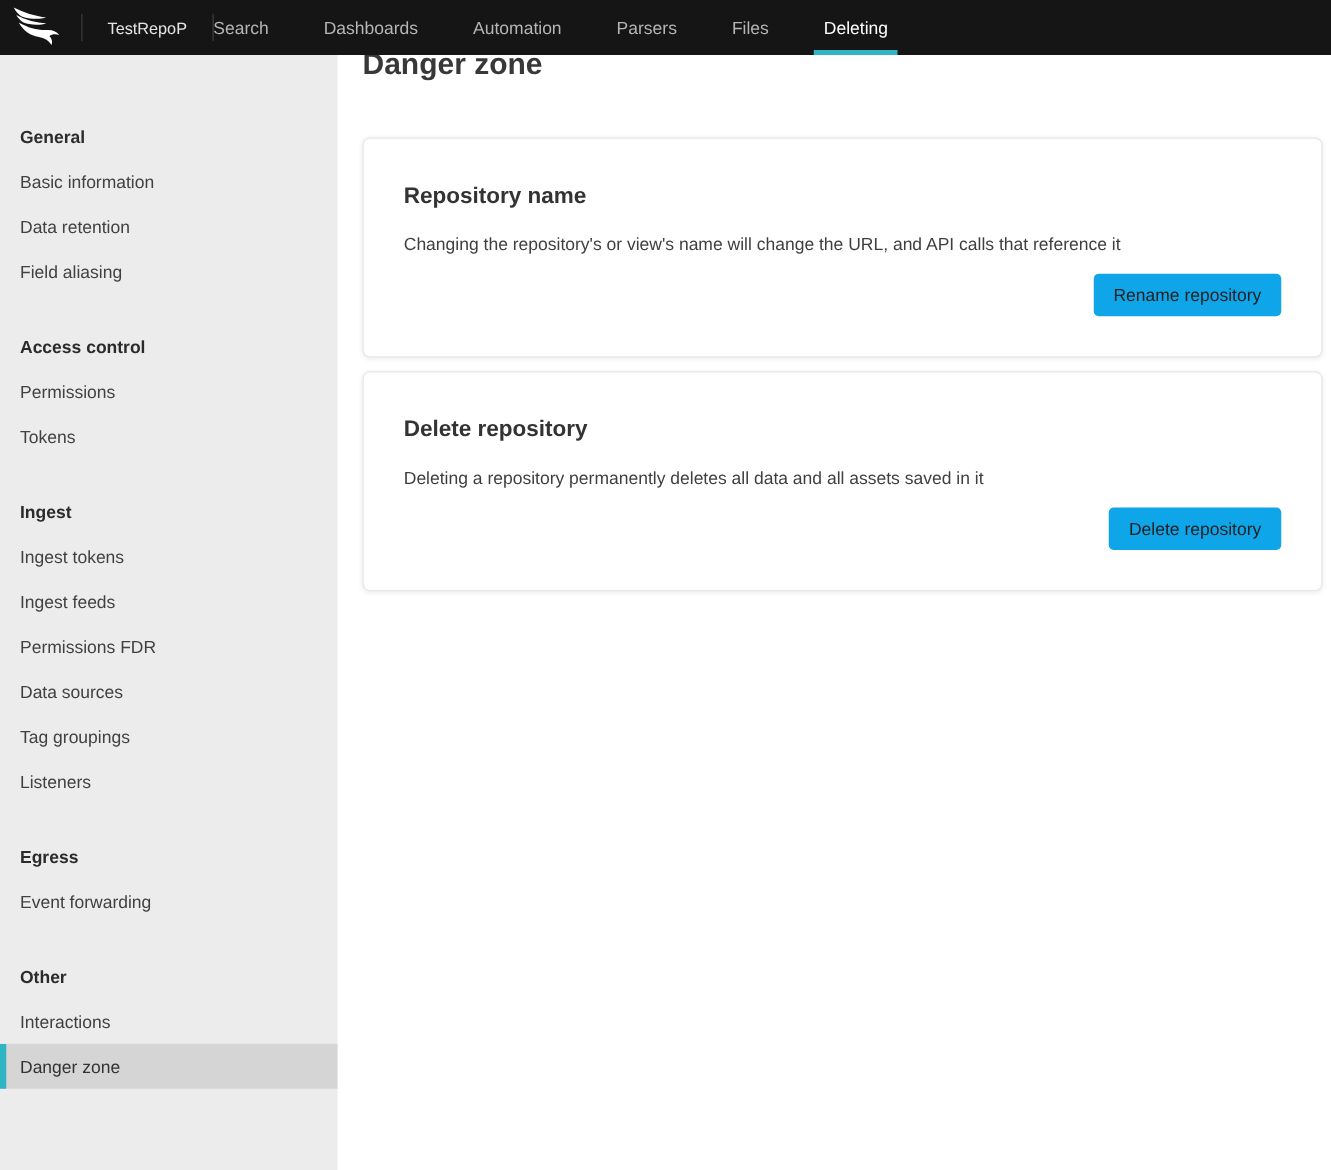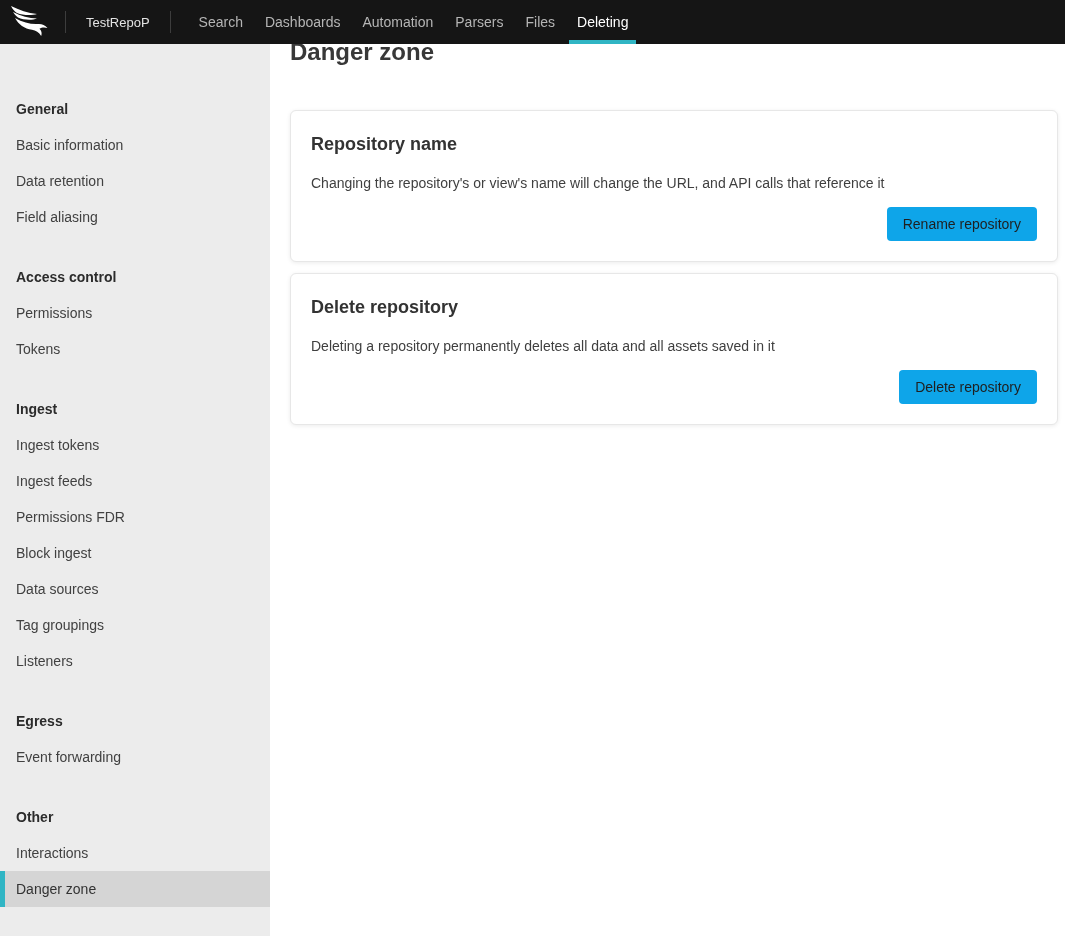--- a/index.html
+++ b/index.html
@@ -16,21 +16,21 @@
     background:#151515; display:flex; align-items:stretch;
   }
   .logo-wrap { display:flex; align-items:center; margin-left:10px; }
   .topbar .vdiv { width:1px; height:22px; background:#3d3d3d; align-self:center; }
   .vdiv.d1 { margin-left:9px; }
   .vdiv.d2 { }
   .brand {
     display:flex; align-items:center; padding:0 20px;
     color:#e4e4e4; font-size:13px; cursor:pointer;text-align:center;
   }
-  .nav { display:flex; margin-left:28px; gap:22px;justify-content:space-between; }
+  .nav { display:flex; gap:44px;justify-content:space-between; }
   .nav-item {
     position:relative; display:flex; align-items:center;
     color:#b5b5b5; font-size:14px; cursor:pointer; white-space:nowrap;
   }
   .nav-item.active { color:#ffffff; }
   .nav-item.active .underline {
     position:absolute; left:-8px; right:-8px; bottom:0; height:4px;
     background:#30b5c4;
   }
 
@@ -52,21 +52,21 @@
     background:#d5d5d5; box-shadow: inset 5px 0 0 #30b5c4; color:#333;
   }
 
   
   .main { margin-left:270px; padding:38px 7px 0 20px; }
   .page-title { margin:0; font-size:24px; line-height:28px; font-weight:700; color:#383838; }
   .cards { margin-top:44px; }
   .card {
     background:#fff; border:1px solid #e7e7e7; border-radius:6px;
     box-shadow:0 1px 4px rgba(0,0,0,0.08);
-    padding:20px;
+    padding:32px;
   }
   .card + .card { margin-top:11px; }
   .card-title { margin:0; font-size:18px; line-height:26px; font-weight:700; color:#333; }
   .card-desc  { margin:16px 0 0; font-size:14px; line-height:20px; color:#3f3f3f; }
   .btn-row { display:flex; justify-content:flex-end; margin-top:14px; }
   .btn {
     height:34px; padding:0 16px;
     background:#0ea5e9; color:#1f1f1f;
     border:none; border-radius:4px;
     font-family:inherit; font-size:14px; cursor:pointer;
@@ -118,21 +118,20 @@
   <div class="side-item">Field aliasing</div>
 
   <div class="side-header">Access control</div>
   <div class="side-item">Permissions</div>
   <div class="side-item">Tokens</div>
 
   <div class="side-header">Ingest</div>
   <div class="side-item">Ingest tokens</div>
   <div class="side-item">Ingest feeds</div>
   <div class="side-item">Permissions FDR</div>
-  <div class="side-item">Block ingest</div>
   <div class="side-item">Data sources</div>
   <div class="side-item">Tag groupings</div>
   <div class="side-item">Listeners</div>
 
   <div class="side-header">Egress</div>
   <div class="side-item">Event forwarding</div>
 
   <div class="side-header">Other</div>
   <div class="side-item">Interactions</div>
   <div class="side-item active">Danger zone</div>

